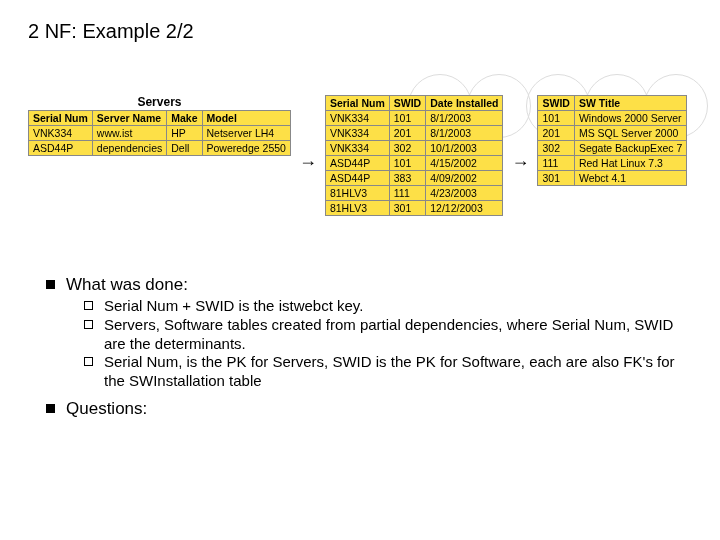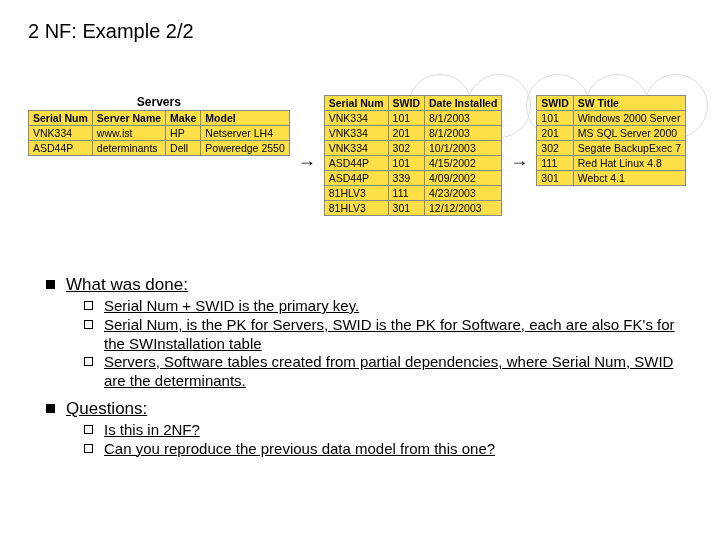--- a/index.html
+++ b/index.html
@@ -65,21 +65,20 @@
     align-self: center;
     font-size: 18px;
     padding: 0 2px;
     margin-top: 10px;
     background:#fff;
   }
   .content {
     position: absolute;
     top: 275px; left: 46px; right: 40px;
     font-size: 17px;
-    text-decoration: underline;
   }
   ul.top { list-style: none; padding: 0; margin: 0; }
   ul.top > li { position: relative; padding-left: 20px; margin-bottom: 8px;}
   ul.top > li::before {
     content: ""; position: absolute; left: 0; top: 5px;
     width: 9px; height: 9px; background: #000;
   }
   ul.sub { list-style: none; padding: 0; margin: 2px 0 0 18px; }
   ul.sub > li { position: relative; padding-left: 20px; font-size: 15px; line-height: 1.25;}
   ul.sub > li::before {
@@ -113,21 +112,21 @@
         <th>Model</th>
       </tr>
       <tr>
             <td>VNK334</td>
             <td>www.ist</td>
             <td>HP</td>
             <td>Netserver LH4</td>
           </tr>
       <tr>
             <td>ASD44P</td>
-            <td>determinants</td>
+            <td>dependencies</td>
             <td>Dell</td>
             <td>Poweredge 2550</td>
           </tr>
     </tbody>
       </table>
   </div>
 
   <div class="arrow">→</div>
 
   <div class="tbl-block">
@@ -153,21 +152,21 @@
             <td>302</td>
             <td>10/1/2003</td>
           </tr>
       <tr>
             <td>ASD44P</td>
             <td>101</td>
             <td>4/15/2002</td>
           </tr>
       <tr>
             <td>ASD44P</td>
-            <td>339</td>
+            <td>383</td>
             <td>4/09/2002</td>
           </tr>
       <tr>
             <td>81HLV3</td>
             <td>111</td>
             <td>4/23/2003</td>
           </tr>
       <tr>
             <td>81HLV3</td>
             <td>301</td>
@@ -193,43 +192,39 @@
       <tr>
             <td>201</td>
             <td>MS SQL Server 2000</td>
           </tr>
       <tr>
             <td>302</td>
             <td>Segate BackupExec 7</td>
           </tr>
       <tr>
             <td>111</td>
-            <td>Red Hat Linux 4.8</td>
+            <td>Red Hat Linux 7.3</td>
           </tr>
       <tr>
             <td>301</td>
             <td>Webct 4.1</td>
           </tr>
     </tbody>
       </table>
   </div>
 
 </div>
 
 <div class="content">
   <ul class="top">
     <li>
       <span>What was done:</span>
       <ul class="sub">
-        <li>Serial Num + SWID is the primary key.</li>
+        <li>Serial Num + SWID is the istwebct key.</li>
+        <li>Servers, Software tables created from partial dependencies, where Serial Num, SWID are the determinants.</li>
         <li>Serial Num, is the PK for Servers, SWID is the PK for Software, each are also FK's for the SWInstallation table</li>
-        <li>Servers, Software tables created from partial dependencies, where Serial Num, SWID are the determinants.</li>
       </ul>
     </li>
     <li>
       <span>Questions:</span>
-      <ul class="sub">
-        <li>Is this in 2NF?</li>
-        <li>Can you reproduce the previous data model from this one?</li>
-      </ul>
     </li>
   </ul>
 </div>
 
 </body></html>

